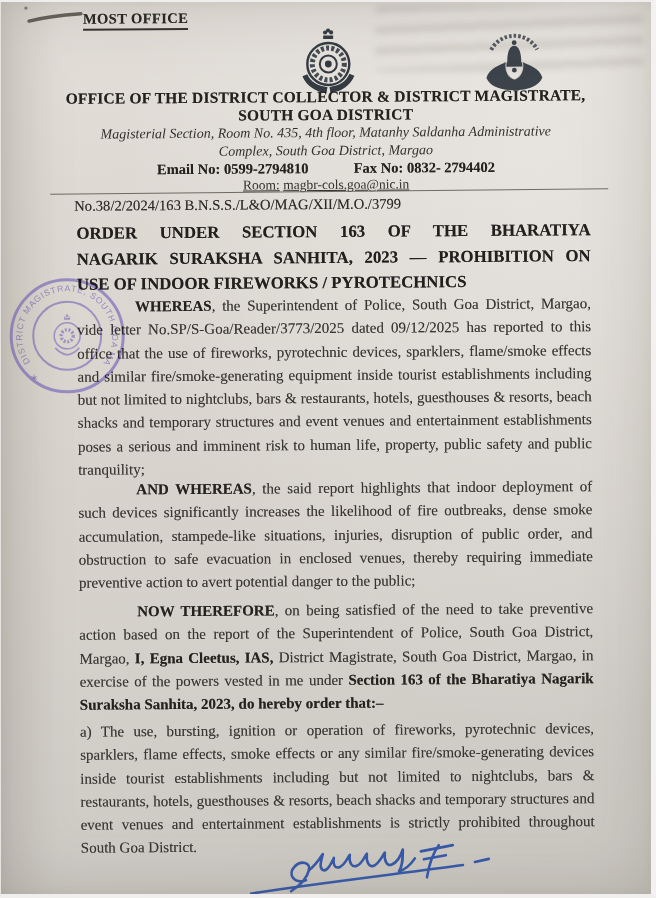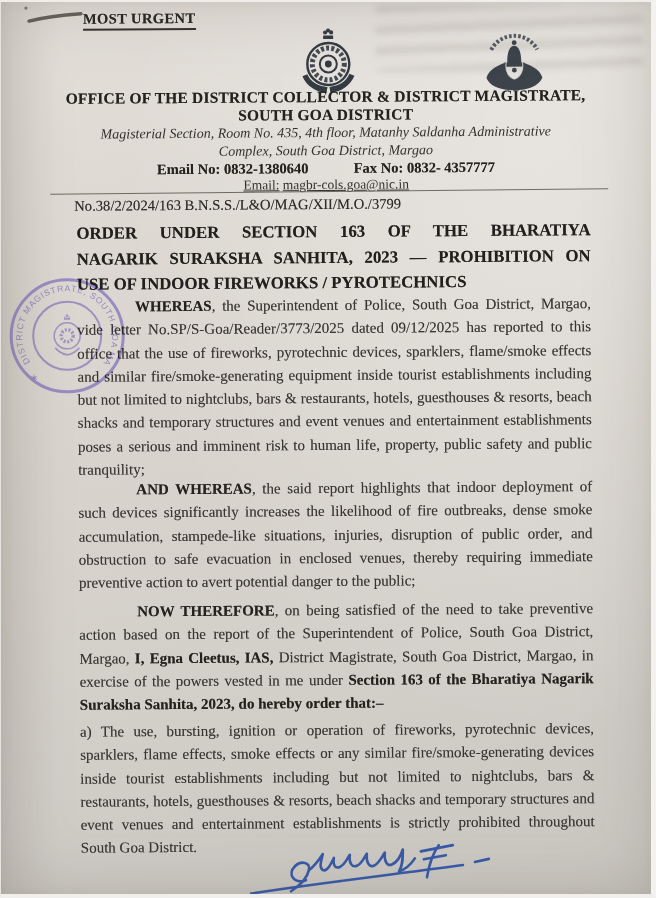--- a/index.html
+++ b/index.html
@@ -70,21 +70,21 @@
 <div id="photo">
   <div class="content">
 
     <div class="ghost"></div>
 
     <svg class="pen-mark" width="66" height="26" viewBox="0 0 66 26">
       <path d="M8 19 C 24 15 44 13 60 12" stroke="#4e4a44" stroke-width="3.4" stroke-linecap="round" fill="none" opacity=".85"></path>
       <circle cx="5" cy="6" r="1.6" fill="#5a564f" opacity=".7"></circle>
     </svg>
 
-    <div class="most-urgent">MOST URGENT</div>
+    <div class="most-urgent">MOST OFFICE</div>
 
     <svg class="emblem-left" width="64" height="70" viewBox="0 0 64 70">
       <g fill="none" stroke="#343a42" stroke-width="2">
         <path d="M27 13 h10 v-3.5 h-10 z" fill="#343a42" stroke="none"></path>
         <circle cx="29" cy="6.5" r="2.1" fill="#343a42" stroke="none"></circle>
         <circle cx="32" cy="4.5" r="2.1" fill="#343a42" stroke="none"></circle>
         <circle cx="35" cy="6.5" r="2.1" fill="#343a42" stroke="none"></circle>
         <circle cx="32" cy="38" r="21" stroke-width="2.4"></circle>
         <circle cx="32" cy="38" r="16" stroke-width="5" stroke-dasharray="3 2.2" opacity=".9"></circle>
         <circle cx="32" cy="38" r="8.5" stroke-width="2"></circle>
@@ -108,27 +108,27 @@
       <path d="M42 36 C44 46 39 52 34 53.5" fill="none" stroke="#d9d5ce" stroke-width="1.2" opacity=".8"></path>
     </svg>
 
     <div class="letterhead">
       <div class="lh-office">OFFICE OF THE DISTRICT COLLECTOR &amp; DISTRICT MAGISTRATE,</div>
       <div class="lh-office">SOUTH GOA DISTRICT</div>
       <div class="lh-addr">Magisterial Section, Room No. 435, 4th floor, Matanhy Saldanha Administrative</div>
       <div class="lh-addr">Complex, South Goa District, Margao</div>
       <div class="lh-phone">
         <span>Email No:</span>
-        <span>0832-1380640</span>
+        <span>0599-2794810</span>
         <span class="gap"></span>
         <span>Fax No:</span>
-        <span>0832- 4357777</span>
+        <span>0832- 2794402</span>
       </div>
       <div class="lh-email">
-        <span class="u">Email:</span>
+        <span class="u">Room:</span>
         <span class="u">magbr-cols.goa@nic.in</span>
       </div>
     </div>
 
     <div class="rule"></div>
 
     <div class="ref-no">No.38/2/2024/163 B.N.S.S./L&amp;O/MAG/XII/M.O./3799</div>
 
     <div class="order-title">
       <div class="tl">ORDER UNDER SECTION 163 OF THE BHARATIYA</div>

